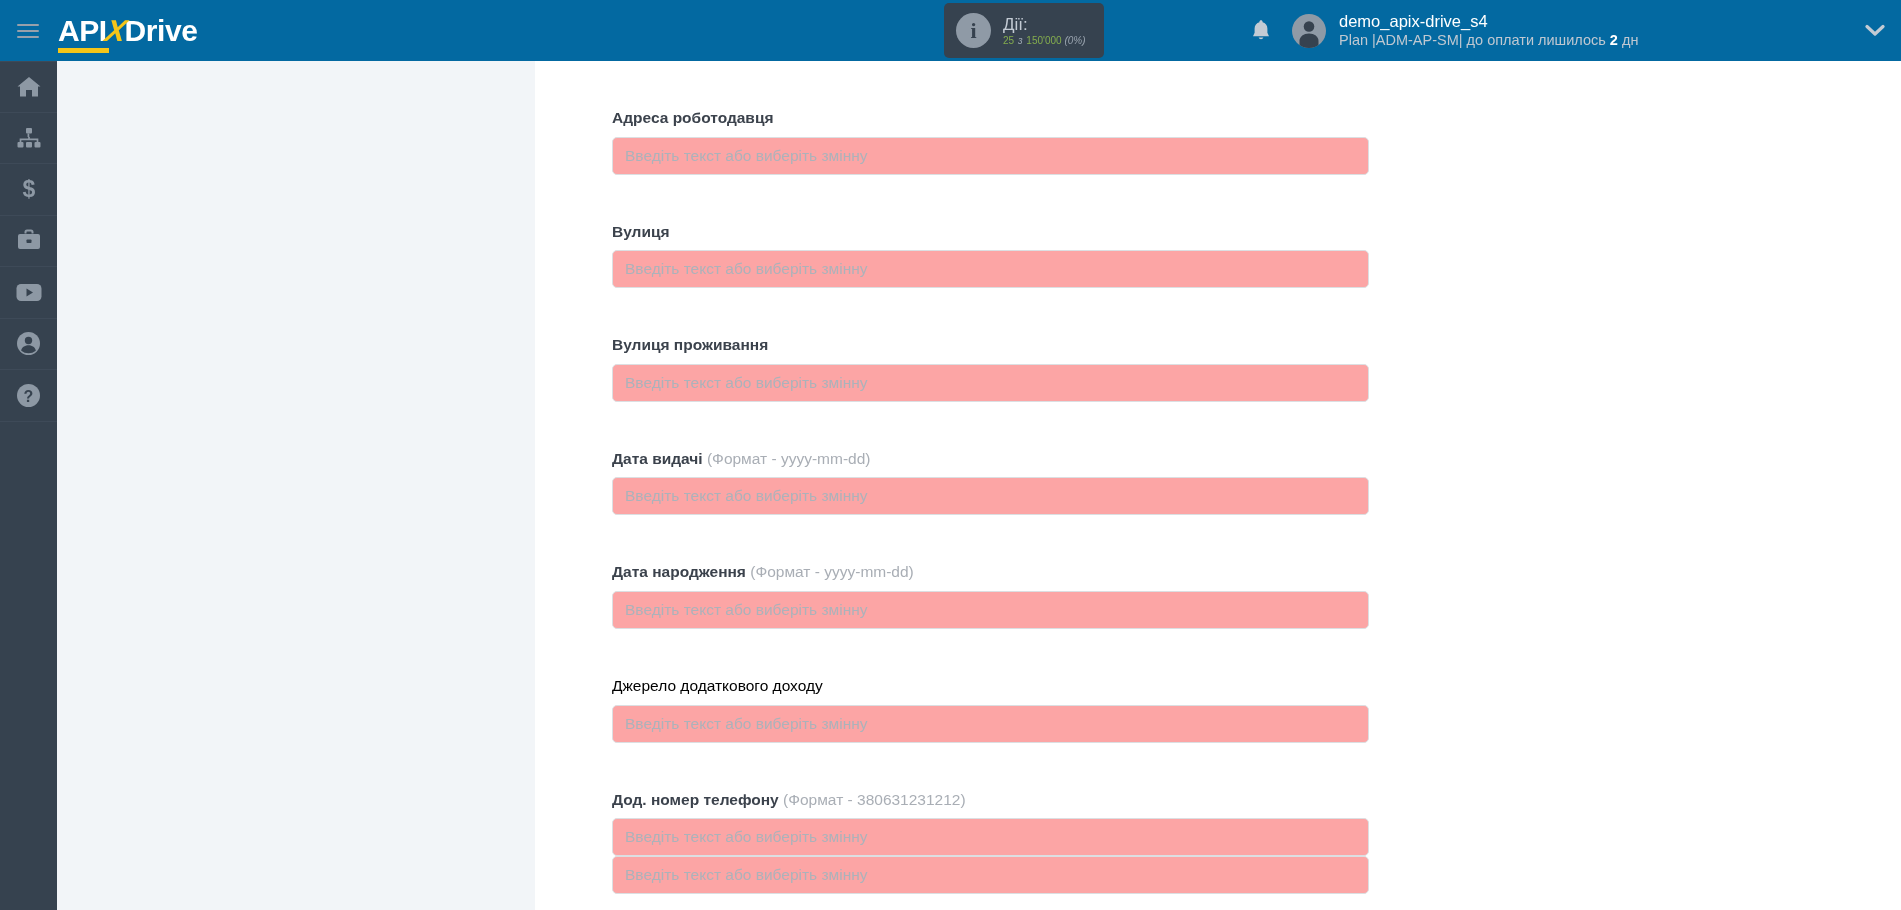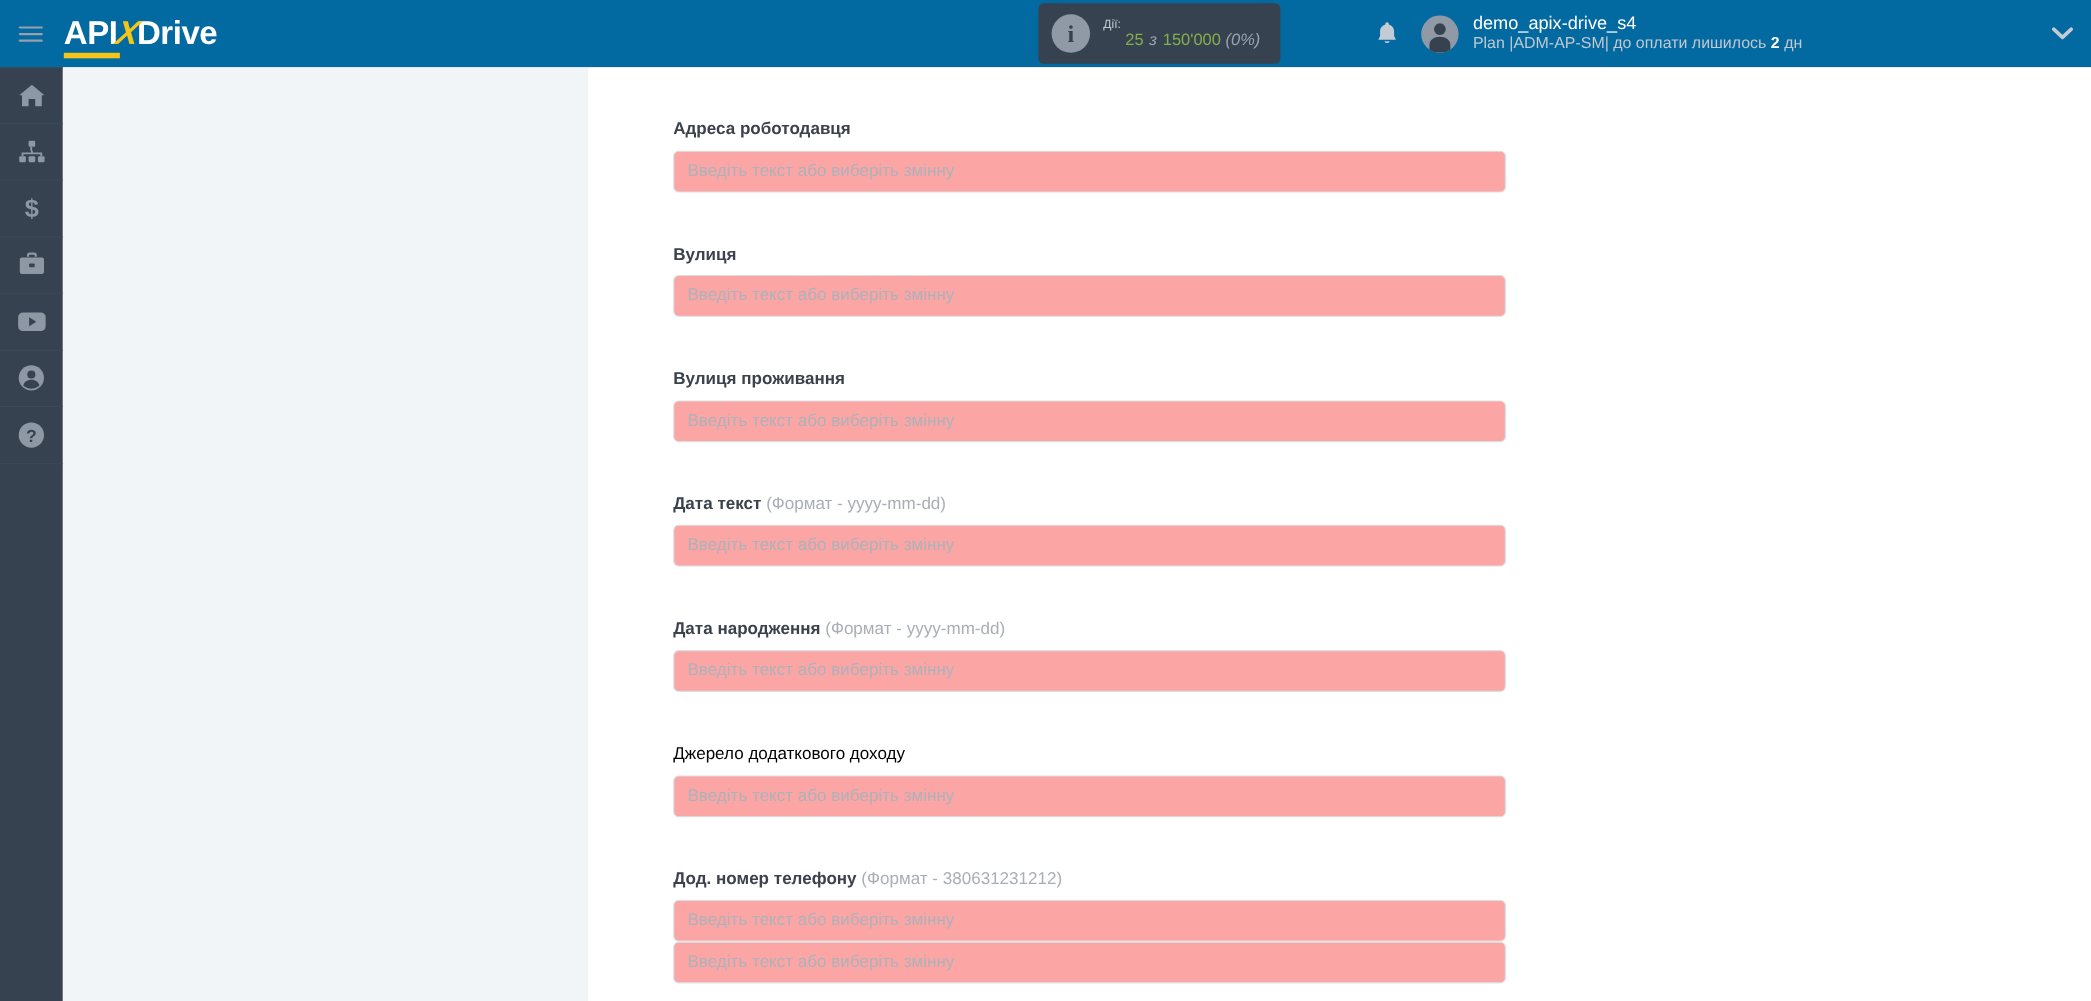--- a/index.html
+++ b/index.html
@@ -93,22 +93,22 @@
     width: 35px; height: 35px;
     border-radius: 50%;
     background: #8f9aa6;
     color: #36424f;
     display: flex; align-items: center; justify-content: center;
     font-size: 22px; font-weight: bold;
     font-family: "Liberation Serif", serif;
     flex: 0 0 auto;
   }
   .actions-text { line-height: 1.15; }
-  .actions-title { font-size: 11px; color: #c3cbd4; }
-  .actions-count { font-size: 15px; margin-left: 20px; }
+  .actions-title { font-size: 17px; color: #c3cbd4; }
+  .actions-count { font-size: 10px; }
   .actions-count .num { color: #84ad4e; }
   .actions-count .sep { color: #9aa4af; font-style: italic; padding: 0 1px; }
   .actions-count .pct { color: #9aa4af; font-style: italic; }
 
   .bell-btn {
     position: absolute;
     left: 1235px;
     top: 0;
     width: 52px; height: 61px;
     display: flex; align-items: center; justify-content: center;
@@ -352,21 +352,21 @@
     <div class="field-label"><span>Вулиця</span><span class="hint"></span></div>
     <input class="field-input" type="text" placeholder="Введіть текст або виберіть змінну" style="">
   </div>
 
   <div class="field">
     <div class="field-label"><span>Вулиця проживання</span><span class="hint"></span></div>
     <input class="field-input" type="text" placeholder="Введіть текст або виберіть змінну" style="">
   </div>
 
   <div class="field">
-    <div class="field-label"><span>Дата текст</span><span class="hint"> (Формат - yyyy-mm-dd)</span></div>
+    <div class="field-label"><span>Дата видачі</span><span class="hint"> (Формат - yyyy-mm-dd)</span></div>
     <input class="field-input" type="text" placeholder="Введіть текст або виберіть змінну" style="">
   </div>
 
   <div class="field">
     <div class="field-label"><span>Дата народження</span><span class="hint"> (Формат - yyyy-mm-dd)</span></div>
     <input class="field-input" type="text" placeholder="Введіть текст або виберіть змінну" style="">
   </div>
 
   <div class="field">
     <div class="field-label normal"><span>Джерело додаткового доходу</span><span class="hint"></span></div>

